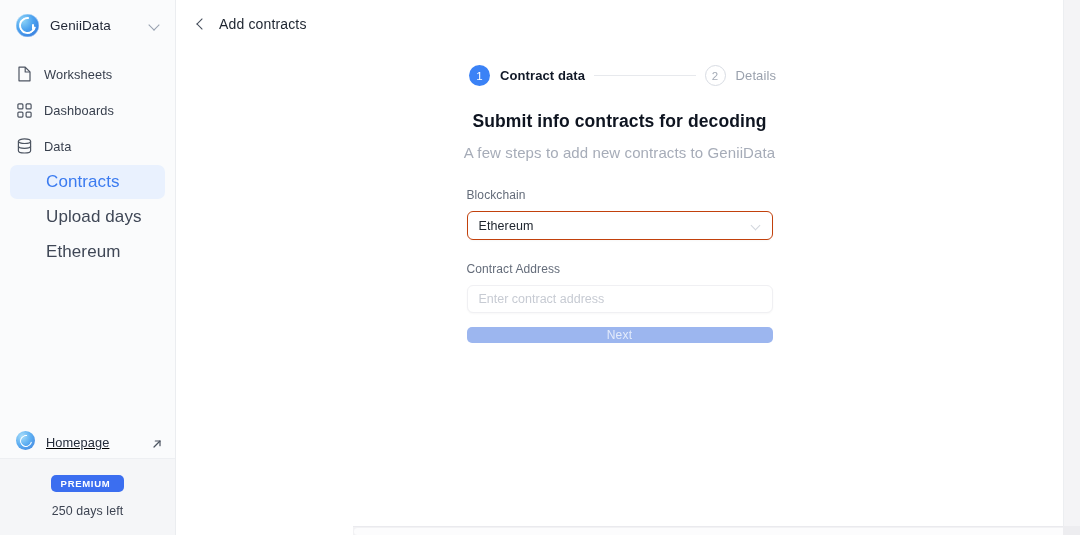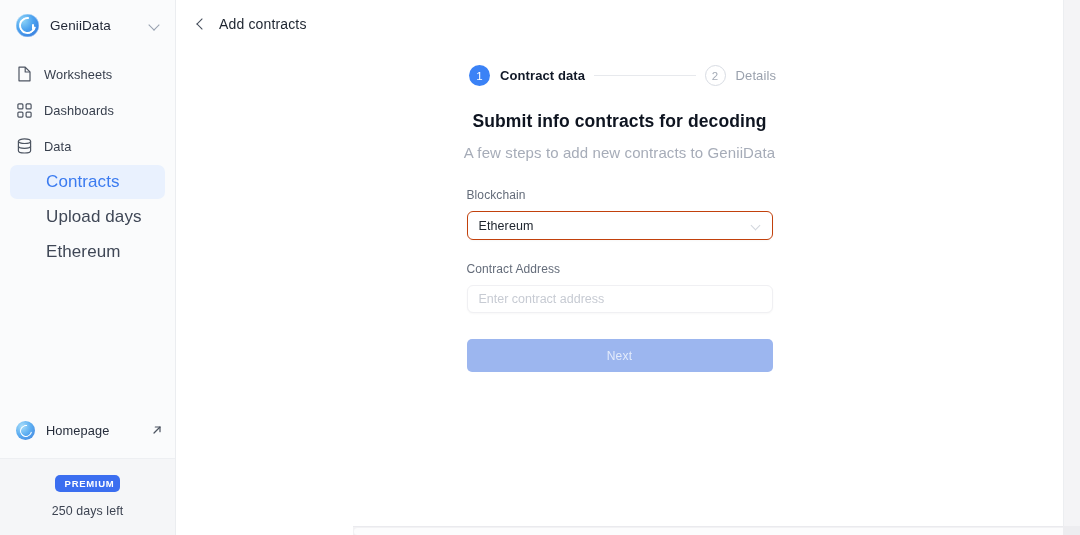--- a/index.html
+++ b/index.html
@@ -130,25 +130,26 @@
   }
   .sub-item.active {
     background: #e9f1fe;
   }
   .sub-item.active .sub-label { color: #3b7bf0; }
 
   .sidebar-footer { padding-bottom: 0; }
 
   .homepage-row {
     display: flex;
-    align-items: center;
+    align-items: flex-end;
     height: 40px;
     margin: 0 12px 8px 16px;
     gap: 11px;
     cursor: pointer;
+    text-decoration: underline;
   }
   .hp-logo {
     width: 19px; height: 19px; flex: 0 0 19px;
     border-radius: 50%;
     background: radial-gradient(circle at 32% 28%, #a8ddf9 0%, #5fb0f2 45%, #3b7ddd 100%);
     position: relative;
   }
   .hp-logo::after {
     content: "";
     position: absolute;
@@ -181,21 +182,21 @@
     text-align: center;
     height: 77px;
   }
   .premium-badge {
     display: inline-block;
     background: #3b6ef0;
     color: #ffffff;
     font-size: 9.5px;
     font-weight: 700;
     letter-spacing: 0.7px;
-    padding: 3px 6px 3px 10px;
+    padding: 3px 14px 3px 10px;
     border-radius: 5px;
   }
   .premium-days {
     margin-top: 12px;
     font-size: 12.4px;
     color: #3d4452;
     letter-spacing: 0.1px;
   }
 
   
@@ -356,22 +357,22 @@
     font-size: 12.5px;
     font-family: "Liberation Sans", sans-serif;
     color: #20262f;
     outline: none;
     box-shadow: 0 1px 2px rgba(16,24,40,0.03);
   }
   .text-input::placeholder { color: #c7cbd3; }
 
   .next-button {
     width: 100%;
-    height: 33px;
-    margin-top: 26px;
+    height: 16px;
+    margin-top: 14px;
     border: none;
     border-radius: 5px;
     background: #9cb6ef;
     color: #e3ebfb;
     font-size: 12px;
     font-family: "Liberation Sans", sans-serif;
     letter-spacing: 0.2px;
     cursor: default;
   }
 

